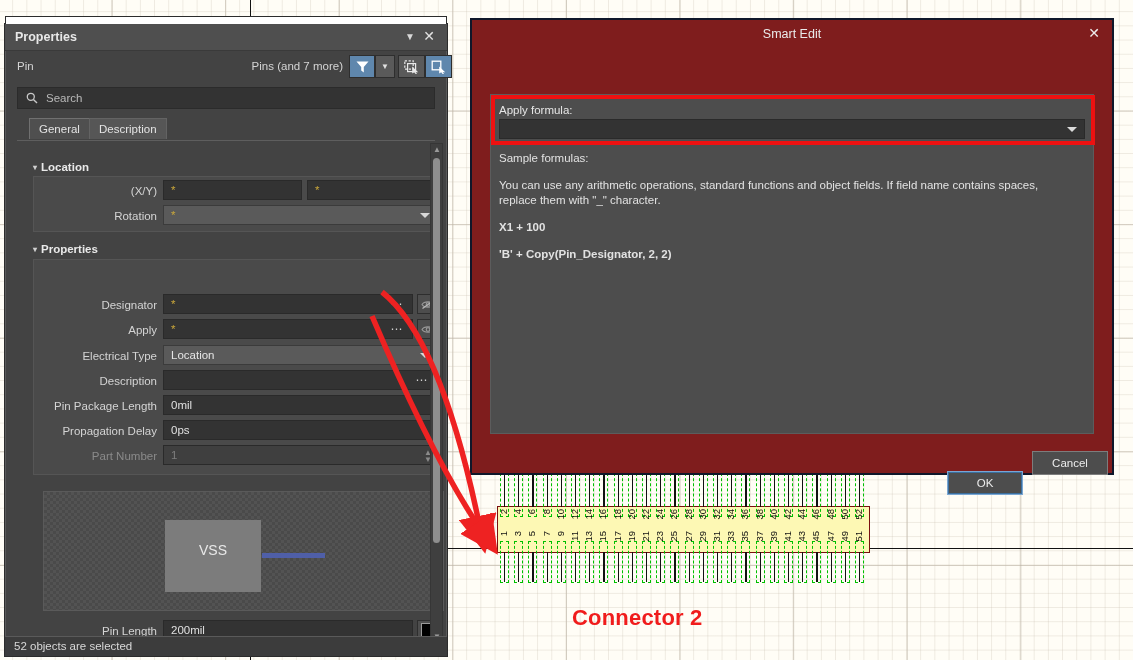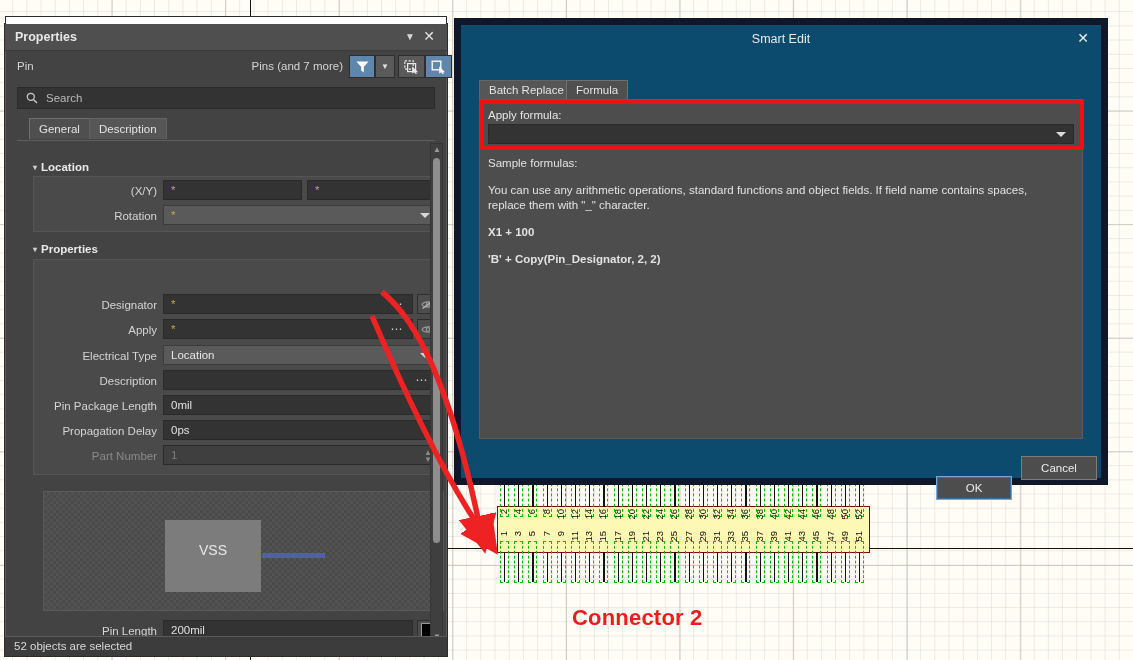--- a/index.html
+++ b/index.html
@@ -100,22 +100,22 @@
 
   .vscroll{position:absolute;right:4px;top:119px;width:13px;height:501px;background:#3f3f3f;border:1px solid #363636;box-sizing:border-box;}
   .vthumb{position:absolute;left:2px;top:14px;width:7px;height:385px;background:#8e8e8e;border-radius:4px;}
   .vs-ar{position:absolute;left:2px;font-size:8px;color:#9a9a9a;line-height:8px;}
 
   .statusbar{position:absolute;left:0;bottom:0;width:100%;height:20px;background:#3c3c3c;border-top:1px solid #5a5a5a;box-sizing:border-box;}
   .statusbar span{position:absolute;left:9px;top:3px;font-size:11.5px;color:#d8d8d8;}
 
   
   #smart{
-    left:454px;top:18px;width:640px;height:453px;
-    background:#0c4a6e;border:7px solid #0f172a;
+    left:470px;top:18px;width:640px;height:453px;
+    background:#7f1d1d;border:2px solid #0f172a;
   }
   #smart .dlgtitle{position:absolute;left:0;top:0;width:100%;height:30px;}
   #smart .dlgtitle .t{position:absolute;left:0;right:0;top:7px;text-align:center;font-size:12.5px;color:#eaeaea;}
   #smart .dlgtitle .x{position:absolute;right:12px;top:5px;font-size:14px;color:#ededed;cursor:pointer;}
   #dlgtabs{position:absolute;left:18px;top:55px;width:604px;height:20px;}
   #dlgtabs .tab{top:0;height:19px;line-height:19px;}
   .dlgpane{position:absolute;left:18px;top:74px;width:604px;height:340px;background:#4d4d4d;border:1px solid #5c5c5c;box-sizing:border-box;}
   .redbox{position:absolute;left:19px;top:75px;width:604px;height:50px;border:4px solid #ee1111;box-sizing:border-box;}
   .afl{position:absolute;left:27px;top:84px;font-size:11.5px;color:#e6e6e6;}
   .fcombo{position:absolute;left:27px;top:99px;width:586px;height:20px;background:#333;border:1px solid #2a2a2a;box-sizing:border-box;cursor:text;}
@@ -473,24 +473,20 @@
 </div>
 
 <div class="panel" id="smart">
   <div class="dlgtitle">
     <div class="t">Smart Edit</div>
     <div class="x">✕</div>
   </div>
 
   <div class="dlgpane"></div>
 
-  <div id="dlgtabs">
-    <div class="tab" style="left:0;">Batch Replace</div>
-    <div class="tab sel" style="left:87px;">Formula</div>
-  </div>
 
   <div class="afl">Apply formula:</div>
   <div class="fcombo">
     <span style="position:absolute;left:6px;top:3px;font-size:11.5px;color:#e0e0e0;"></span>
     <span class="car"></span>
   </div>
   <div class="redbox"></div>
 
   <div class="helptext">
     <p>Sample formulas:</p>

